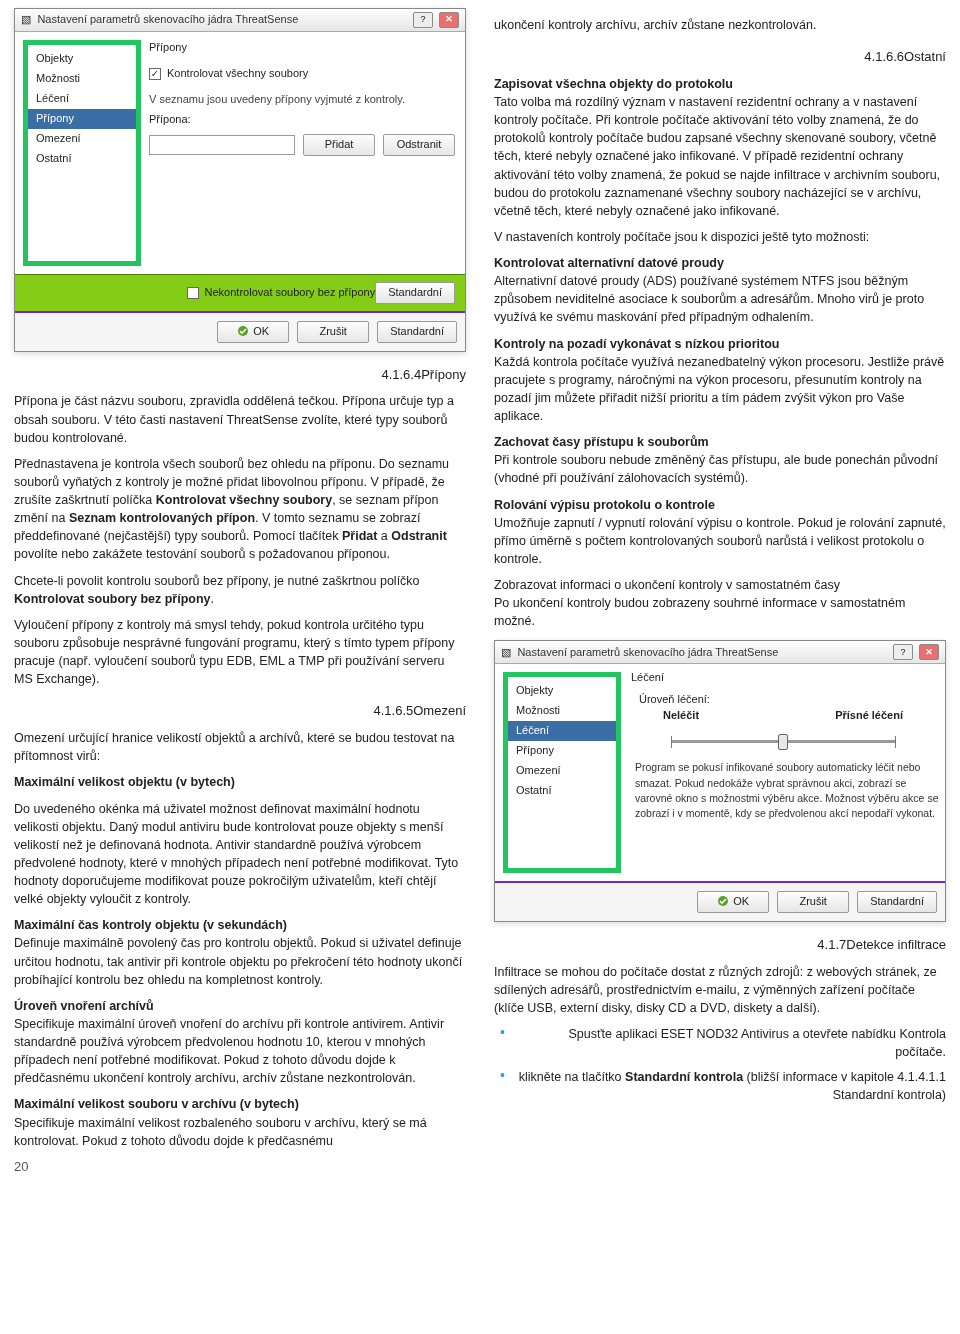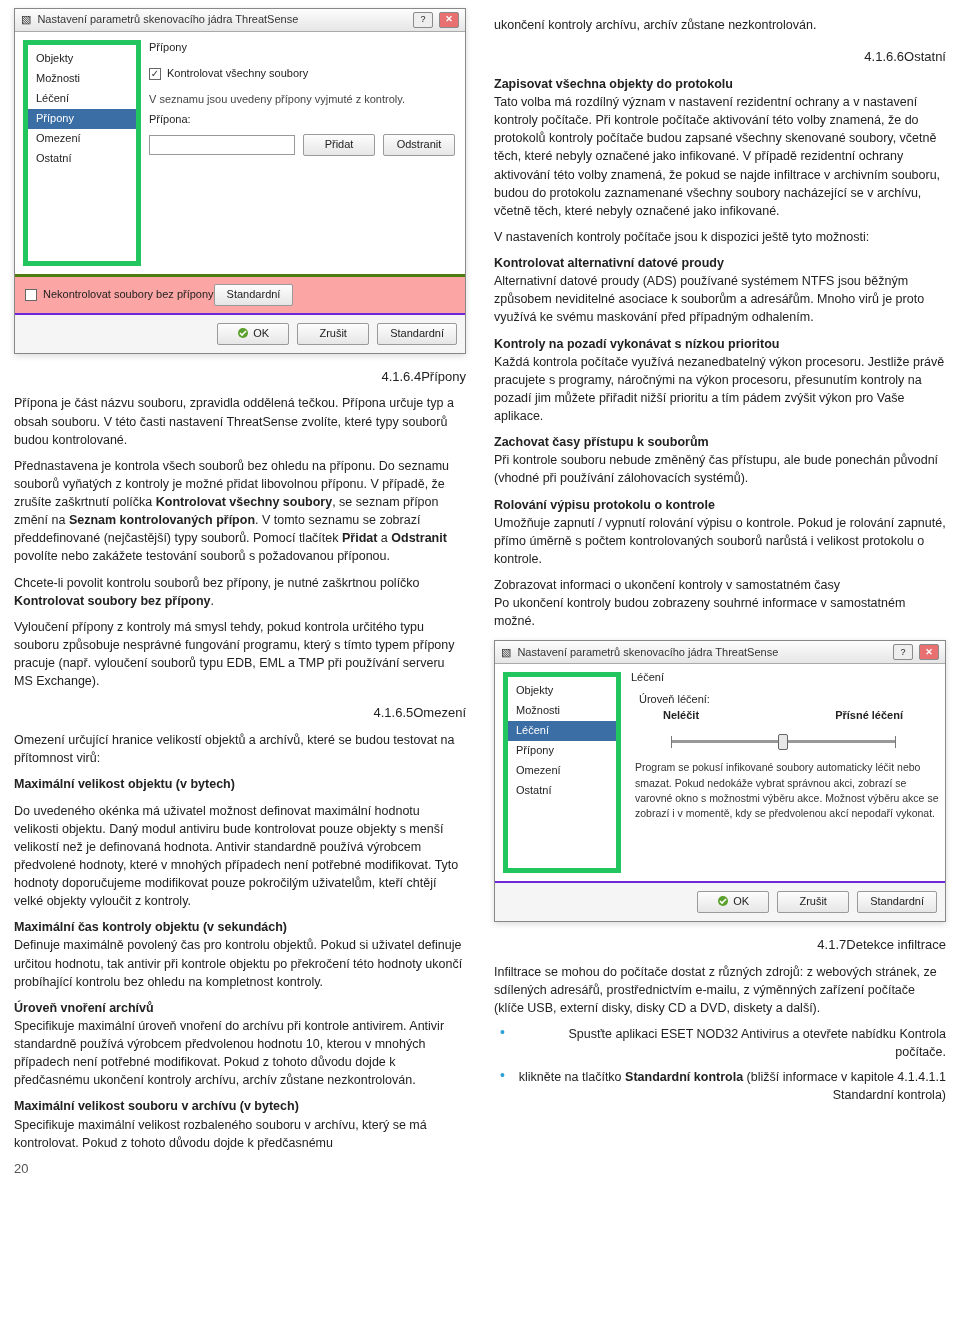--- a/index.html
+++ b/index.html
@@ -27,21 +27,21 @@
   .dialog .btn { border:1px solid #9a9a9a; background:linear-gradient(#fdfdfd,#e6e6e6); padding:2px 12px; font-size:11px; border-radius:2px; min-width:72px; text-align:center;}
   .dialog .btnrow { display:flex; gap:8px; justify-content:flex-end; padding:8px; background:#f5f5f5; border-top:2px solid #6d28d9;}
   .dialog .ok svg{vertical-align:-2px;margin-right:4px;}
   .dialog .slider { position:relative; height:24px; margin:6px 48px 2px 40px;}
   .dialog .slider .track{position:absolute;top:10px;left:0;right:0;height:3px;background:#999;}
   .dialog .slider .tick{position:absolute;top:6px;width:1px;height:12px;background:#777;}
   .dialog .slider .thumb{position:absolute;top:4px;width:10px;height:16px;background:#e8e8e8;border:1px solid #666;border-radius:2px;}
   .dialog .sliderlabels{display:flex;justify-content:space-between;margin:0 40px 2px 32px;font-size:11px;font-weight:bold;}
   .dialog .bottom-note{font-size:10.5px;color:#333;margin:6px 4px 0 4px;}
   .dialog .contentpad{padding:6px 2px 60px 2px;}
-  .dialog .bottomcb{display:flex;justify-content:flex-start;align-items:center;padding:6px 10px;background:#fca5a5;border-top:3px solid #4d7c0f;}
+  .dialog .bottomcb{display:flex;justify-content:flex-end;align-items:center;padding:6px 10px;background:#84cc16;border-top:1px solid #4d7c0f;}
   h4.section-num { font-size:13px; font-weight: normal; margin:14px 0 8px;text-align:right;}
   h4.section-num .num{display:inline-block;width:80px;}
   p { margin: 8px 0; }
   .bold, b { font-weight: bold; }
   ul.bullets{list-style:none;padding:0;margin:8px 0;text-align:right;}
   ul.bullets li{position:relative;padding-left:22px;margin:6px 0;}
   ul.bullets li::before{content:"•";position:absolute;left:6px;color:#2aa0d8;font-size:14px;line-height:1;}
   .pagenum{font-size:13px;color:#555;margin-top:6px;}
 </style>
 </head>

